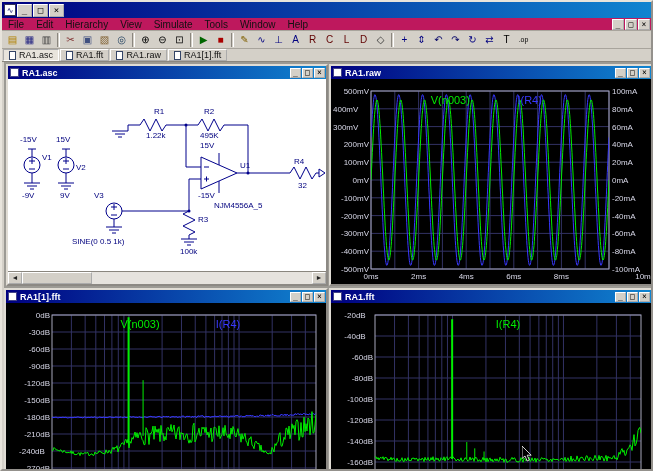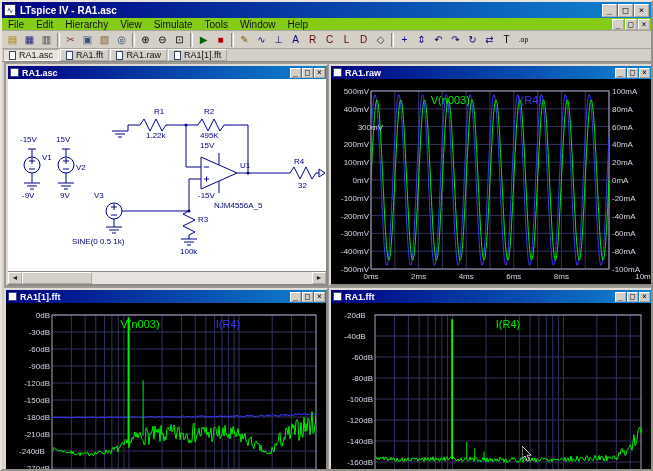--- a/index.html
+++ b/index.html
@@ -3,21 +3,21 @@
 <meta charset="utf-8">
 <style>
 *{box-sizing:border-box;margin:0;padding:0}
 html,body{background:#6b6b6b}
 body{font-family:"Liberation Sans",sans-serif}
 .app{position:relative;width:653px;height:471px;background:#d4d0c8;border:2px outset #e8e4dc;overflow:hidden}
 .titlebar{height:16px;background:linear-gradient(90deg,#000080,#1084d0);display:flex;align-items:center;padding:0 2px;color:#fff}
 .appicon{width:12px;height:12px;background:#fff;border:1px solid #335;display:flex;align-items:center;justify-content:center;font-size:8px;color:#006;flex:0 0 auto}
 .apptitle{font-size:10px;font-weight:bold;flex:1;margin-left:4px;white-space:nowrap;overflow:hidden}
 .winbtn{width:15px;height:13px;background:#d4d0c8;border:1px outset #fff;color:#000;font-size:9px;line-height:11px;text-align:center;margin-left:1px;font-family:"DejaVu Sans Mono",monospace;flex:0 0 auto}
-.menubar{height:13px;display:flex;align-items:center;background:#84cc16;border-bottom:1px solid #a8a49c}
+.menubar{height:13px;display:flex;align-items:center;background:#be185d;border-bottom:1px solid #a8a49c}
 .menuitem{font-size:10px;padding:0 6px;height:13px;line-height:13px;color:#111}
 .menuspacer{flex:1}
 .smallbtn{width:12px;height:11px;background:#d4d0c8;border:1px outset #fff;color:#000;font-size:8px;line-height:9px;text-align:center;margin-right:1px;font-family:"DejaVu Sans Mono",monospace}
 .toolbar{height:18px;display:flex;align-items:center;background:#d4d0c8;border-bottom:1px solid #a8a49c;padding-left:2px;overflow:hidden}
 .tbtn{width:17px;height:16px;font-size:10px;line-height:15px;text-align:center;flex:0 0 auto;color:#333}
 .tsep{width:3px;height:14px;border-left:1px solid #8a867e;border-right:1px solid #fff;margin:0 2px;flex:0 0 auto}
 .tabbar{height:13px;display:flex;align-items:stretch;background:#d4d0c8;padding-left:1px;border-bottom:1px solid #8a867e}
 .tab{display:flex;align-items:center;font-size:9px;padding:0 5px;border:1px outset #fff;background:#d4d0c8;margin-right:1px;white-space:nowrap;color:#111}
 .tab.active{background:#e8e4dc;border-style:inset}
 .tabicon{width:7px;height:9px;background:#fff;border:1px solid #346;margin-right:3px;flex:0 0 auto}
@@ -40,21 +40,20 @@
 svg.plotsvg{position:absolute;left:0;top:0}
 #sch-svg{position:absolute;left:0;top:0}
 #cursor{position:absolute;left:520px;top:444px;z-index:60}
 </style>
 </head>
 <body>
 
 <div class="app">
   <div class="titlebar">
     <span class="appicon">∿</span>
-    <span class="apptitle">LTspice IV - RA1.asc</span>
     <span class="winbtn">_</span>
     <span class="winbtn">□</span>
     <span class="winbtn">×</span>
   </div>
   <div class="menubar" id="menubar">
       <span class="menuitem">File</span>
       <span class="menuitem">Edit</span>
       <span class="menuitem">Hierarchy</span>
       <span class="menuitem">View</span>
       <span class="menuitem">Simulate</span>
@@ -228,22 +227,22 @@
             <rect x="40" y="12" width="238" height="178" fill="none" stroke="#a8a8bc" stroke-width="1"></rect>
             <clipPath id="clip-raw">
               <rect x="40" y="12" width="238" height="178"></rect>
             </clipPath>
             <g clip-path="url(#clip-raw)">
               <polyline points="40.0,58.3 40.3,52.0 40.7,46.1 41.0,40.6 41.3,35.5 41.7,31.0 42.0,27.0 42.3,23.6 42.6,20.7 43.0,18.5 43.3,16.9 43.6,15.9 44.0,15.6 44.3,15.9 44.6,16.9 45.0,18.5 45.3,20.7 45.6,23.6 46.0,27.0 46.3,31.0 46.6,35.5 46.9,40.6 47.3,46.1 47.6,52.0 47.9,58.3 48.3,64.9 48.6,71.8 48.9,78.9 49.3,86.2 49.6,93.6 49.9,101.0 50.2,108.4 50.6,115.8 50.9,123.1 51.2,130.2 51.6,137.1 51.9,143.7 52.2,150.0 52.6,155.9 52.9,161.4 53.2,166.5 53.6,171.0 53.9,175.0 54.2,178.4 54.5,181.3 54.9,183.5 55.2,185.1 55.5,186.1 55.9,186.4 56.2,186.1 56.5,185.1 56.9,183.5 57.2,181.3 57.5,178.4 57.8,175.0 58.2,171.0 58.5,166.5 58.8,161.4 59.2,155.9 59.5,150.0 59.8,143.7 60.2,137.1 60.5,130.2 60.8,123.1 61.2,115.8 61.5,108.4 61.8,101.0 62.1,93.6 62.5,86.2 62.8,78.9 63.1,71.8 63.5,64.9 63.8,58.3 64.1,52.0 64.5,46.1 64.8,40.6 65.1,35.5 65.5,31.0 65.8,27.0 66.1,23.6 66.4,20.7 66.8,18.5 67.1,16.9 67.4,15.9 67.8,15.6 68.1,15.9 68.4,16.9 68.8,18.5 69.1,20.7 69.4,23.6 69.8,27.0 70.1,31.0 70.4,35.5 70.7,40.6 71.1,46.1 71.4,52.0 71.7,58.3 72.1,64.9 72.4,71.8 72.7,78.9 73.1,86.2 73.4,93.6 73.7,101.0 74.0,108.4 74.4,115.8 74.7,123.1 75.0,130.2 75.4,137.1 75.7,143.7 76.0,150.0 76.4,155.9 76.7,161.4 77.0,166.5 77.4,171.0 77.7,175.0 78.0,178.4 78.3,181.3 78.7,183.5 79.0,185.1 79.3,186.1 79.7,186.4 80.0,186.1 80.3,185.1 80.7,183.5 81.0,181.3 81.3,178.4 81.7,175.0 82.0,171.0 82.3,166.5 82.6,161.4 83.0,155.9 83.3,150.0 83.6,143.7 84.0,137.1 84.3,130.2 84.6,123.1 85.0,115.8 85.3,108.4 85.6,101.0 85.9,93.6 86.3,86.2 86.6,78.9 86.9,71.8 87.3,64.9 87.6,58.3 87.9,52.0 88.3,46.1 88.6,40.6 88.9,35.5 89.3,31.0 89.6,27.0 89.9,23.6 90.2,20.7 90.6,18.5 90.9,16.9 91.2,15.9 91.6,15.6 91.9,15.9 92.2,16.9 92.6,18.5 92.9,20.7 93.2,23.6 93.6,27.0 93.9,31.0 94.2,35.5 94.5,40.6 94.9,46.1 95.2,52.0 95.5,58.3 95.9,64.9 96.2,71.8 96.5,78.9 96.9,86.2 97.2,93.6 97.5,101.0 97.8,108.4 98.2,115.8 98.5,123.1 98.8,130.2 99.2,137.1 99.5,143.7 99.8,150.0 100.2,155.9 100.5,161.4 100.8,166.5 101.2,171.0 101.5,175.0 101.8,178.4 102.1,181.3 102.5,183.5 102.8,185.1 103.1,186.1 103.5,186.4 103.8,186.1 104.1,185.1 104.5,183.5 104.8,181.3 105.1,178.4 105.5,175.0 105.8,171.0 106.1,166.5 106.4,161.4 106.8,155.9 107.1,150.0 107.4,143.7 107.8,137.1 108.1,130.2 108.4,123.1 108.8,115.8 109.1,108.4 109.4,101.0 109.7,93.6 110.1,86.2 110.4,78.9 110.7,71.8 111.1,64.9 111.4,58.3 111.7,52.0 112.1,46.1 112.4,40.6 112.7,35.5 113.1,31.0 113.4,27.0 113.7,23.6 114.0,20.7 114.4,18.5 114.7,16.9 115.0,15.9 115.4,15.6 115.7,15.9 116.0,16.9 116.4,18.5 116.7,20.7 117.0,23.6 117.4,27.0 117.7,31.0 118.0,35.5 118.3,40.6 118.7,46.1 119.0,52.0 119.3,58.3 119.7,64.9 120.0,71.8 120.3,78.9 120.7,86.2 121.0,93.6 121.3,101.0 121.6,108.4 122.0,115.8 122.3,123.1 122.6,130.2 123.0,137.1 123.3,143.7 123.6,150.0 124.0,155.9 124.3,161.4 124.6,166.5 125.0,171.0 125.3,175.0 125.6,178.4 125.9,181.3 126.3,183.5 126.6,185.1 126.9,186.1 127.3,186.4 127.6,186.1 127.9,185.1 128.3,183.5 128.6,181.3 128.9,178.4 129.3,175.0 129.6,171.0 129.9,166.5 130.2,161.4 130.6,155.9 130.9,150.0 131.2,143.7 131.6,137.1 131.9,130.2 132.2,123.1 132.6,115.8 132.9,108.4 133.2,101.0 133.5,93.6 133.9,86.2 134.2,78.9 134.5,71.8 134.9,64.9 135.2,58.3 135.5,52.0 135.9,46.1 136.2,40.6 136.5,35.5 136.9,31.0 137.2,27.0 137.5,23.6 137.8,20.7 138.2,18.5 138.5,16.9 138.8,15.9 139.2,15.6 139.5,15.9 139.8,16.9 140.2,18.5 140.5,20.7 140.8,23.6 141.1,27.0 141.5,31.0 141.8,35.5 142.1,40.6 142.5,46.1 142.8,52.0 143.1,58.3 143.5,64.9 143.8,71.8 144.1,78.9 144.5,86.2 144.8,93.6 145.1,101.0 145.4,108.4 145.8,115.8 146.1,123.1 146.4,130.2 146.8,137.1 147.1,143.7 147.4,150.0 147.8,155.9 148.1,161.4 148.4,166.5 148.8,171.0 149.1,175.0 149.4,178.4 149.7,181.3 150.1,183.5 150.4,185.1 150.7,186.1 151.1,186.4 151.4,186.1 151.7,185.1 152.1,183.5 152.4,181.3 152.7,178.4 153.1,175.0 153.4,171.0 153.7,166.5 154.0,161.4 154.4,155.9 154.7,150.0 155.0,143.7 155.4,137.1 155.7,130.2 156.0,123.1 156.4,115.8 156.7,108.4 157.0,101.0 157.3,93.6 157.7,86.2 158.0,78.9 158.3,71.8 158.7,64.9 159.0,58.3 159.3,52.0 159.7,46.1 160.0,40.6 160.3,35.5 160.7,31.0 161.0,27.0 161.3,23.6 161.6,20.7 162.0,18.5 162.3,16.9 162.6,15.9 163.0,15.6 163.3,15.9 163.6,16.9 164.0,18.5 164.3,20.7 164.6,23.6 164.9,27.0 165.3,31.0 165.6,35.5 165.9,40.6 166.3,46.1 166.6,52.0 166.9,58.3 167.3,64.9 167.6,71.8 167.9,78.9 168.3,86.2 168.6,93.6 168.9,101.0 169.2,108.4 169.6,115.8 169.9,123.1 170.2,130.2 170.6,137.1 170.9,143.7 171.2,150.0 171.6,155.9 171.9,161.4 172.2,166.5 172.6,171.0 172.9,175.0 173.2,178.4 173.5,181.3 173.9,183.5 174.2,185.1 174.5,186.1 174.9,186.4 175.2,186.1 175.5,185.1 175.9,183.5 176.2,181.3 176.5,178.4 176.8,175.0 177.2,171.0 177.5,166.5 177.8,161.4 178.2,155.9 178.5,150.0 178.8,143.7 179.2,137.1 179.5,130.2 179.8,123.1 180.2,115.8 180.5,108.4 180.8,101.0 181.1,93.6 181.5,86.2 181.8,78.9 182.1,71.8 182.5,64.9 182.8,58.3 183.1,52.0 183.5,46.1 183.8,40.6 184.1,35.5 184.5,31.0 184.8,27.0 185.1,23.6 185.4,20.7 185.8,18.5 186.1,16.9 186.4,15.9 186.8,15.6 187.1,15.9 187.4,16.9 187.8,18.5 188.1,20.7 188.4,23.6 188.8,27.0 189.1,31.0 189.4,35.5 189.7,40.6 190.1,46.1 190.4,52.0 190.7,58.3 191.1,64.9 191.4,71.8 191.7,78.9 192.1,86.2 192.4,93.6 192.7,101.0 193.0,108.4 193.4,115.8 193.7,123.1 194.0,130.2 194.4,137.1 194.7,143.7 195.0,150.0 195.4,155.9 195.7,161.4 196.0,166.5 196.4,171.0 196.7,175.0 197.0,178.4 197.3,181.3 197.7,183.5 198.0,185.1 198.3,186.1 198.7,186.4 199.0,186.1 199.3,185.1 199.7,183.5 200.0,181.3 200.3,178.4 200.7,175.0 201.0,171.0 201.3,166.5 201.6,161.4 202.0,155.9 202.3,150.0 202.6,143.7 203.0,137.1 203.3,130.2 203.6,123.1 204.0,115.8 204.3,108.4 204.6,101.0 204.9,93.6 205.3,86.2 205.6,78.9 205.9,71.8 206.3,64.9 206.6,58.3 206.9,52.0 207.3,46.1 207.6,40.6 207.9,35.5 208.3,31.0 208.6,27.0 208.9,23.6 209.2,20.7 209.6,18.5 209.9,16.9 210.2,15.9 210.6,15.6 210.9,15.9 211.2,16.9 211.6,18.5 211.9,20.7 212.2,23.6 212.5,27.0 212.9,31.0 213.2,35.5 213.5,40.6 213.9,46.1 214.2,52.0 214.5,58.3 214.9,64.9 215.2,71.8 215.5,78.9 215.9,86.2 216.2,93.6 216.5,101.0 216.8,108.4 217.2,115.8 217.5,123.1 217.8,130.2 218.2,137.1 218.5,143.7 218.8,150.0 219.2,155.9 219.5,161.4 219.8,166.5 220.2,171.0 220.5,175.0 220.8,178.4 221.1,181.3 221.5,183.5 221.8,185.1 222.1,186.1 222.5,186.4 222.8,186.1 223.1,185.1 223.5,183.5 223.8,181.3 224.1,178.4 224.5,175.0 224.8,171.0 225.1,166.5 225.4,161.4 225.8,155.9 226.1,150.0 226.4,143.7 226.8,137.1 227.1,130.2 227.4,123.1 227.8,115.8 228.1,108.4 228.4,101.0 228.7,93.6 229.1,86.2 229.4,78.9 229.7,71.8 230.1,64.9 230.4,58.3 230.7,52.0 231.1,46.1 231.4,40.6 231.7,35.5 232.1,31.0 232.4,27.0 232.7,23.6 233.0,20.7 233.4,18.5 233.7,16.9 234.0,15.9 234.4,15.6 234.7,15.9 235.0,16.9 235.4,18.5 235.7,20.7 236.0,23.6 236.3,27.0 236.7,31.0 237.0,35.5 237.3,40.6 237.7,46.1 238.0,52.0 238.3,58.3 238.7,64.9 239.0,71.8 239.3,78.9 239.7,86.2 240.0,93.6 240.3,101.0 240.6,108.4 241.0,115.8 241.3,123.1 241.6,130.2 242.0,137.1 242.3,143.7 242.6,150.0 243.0,155.9 243.3,161.4 243.6,166.5 244.0,171.0 244.3,175.0 244.6,178.4 244.9,181.3 245.3,183.5 245.6,185.1 245.9,186.1 246.3,186.4 246.6,186.1 246.9,185.1 247.3,183.5 247.6,181.3 247.9,178.4 248.3,175.0 248.6,171.0 248.9,166.5 249.2,161.4 249.6,155.9 249.9,150.0 250.2,143.7 250.6,137.1 250.9,130.2 251.2,123.1 251.6,115.8 251.9,108.4 252.2,101.0 252.5,93.6 252.9,86.2 253.2,78.9 253.5,71.8 253.9,64.9 254.2,58.3 254.5,52.0 254.9,46.1 255.2,40.6 255.5,35.5 255.9,31.0 256.2,27.0 256.5,23.6 256.8,20.7 257.2,18.5 257.5,16.9 257.8,15.9 258.2,15.6 258.5,15.9 258.8,16.9 259.2,18.5 259.5,20.7 259.8,23.6 260.1,27.0 260.5,31.0 260.8,35.5 261.1,40.6 261.5,46.1 261.8,52.0 262.1,58.3 262.5,64.9 262.8,71.8 263.1,78.9 263.5,86.2 263.8,93.6 264.1,101.0 264.4,108.4 264.8,115.8 265.1,123.1 265.4,130.2 265.8,137.1 266.1,143.7 266.4,150.0 266.8,155.9 267.1,161.4 267.4,166.5 267.8,171.0 268.1,175.0 268.4,178.4 268.7,181.3 269.1,183.5 269.4,185.1 269.7,186.1 270.1,186.4 270.4,186.1 270.7,185.1 271.1,183.5 271.4,181.3 271.7,178.4 272.0,175.0 272.4,171.0 272.7,166.5 273.0,161.4 273.4,155.9 273.7,150.0 274.0,143.7 274.4,137.1 274.7,130.2 275.0,123.1 275.4,115.8 275.7,108.4 276.0,101.0 276.3,93.6 276.7,86.2 277.0,78.9 277.3,71.8 277.7,64.9 278.0,58.3" fill="none" stroke="#3838ff" stroke-width="1"></polyline>
               <polyline points="40.0,101.0 40.3,94.0 40.7,87.1 41.0,80.3 41.3,73.6 41.7,67.1 42.0,61.0 42.3,55.1 42.6,49.5 43.0,44.4 43.3,39.6 43.6,35.4 44.0,31.6 44.3,28.4 44.6,25.7 45.0,23.6 45.3,22.1 45.6,21.2 46.0,20.9 46.3,21.2 46.6,22.1 46.9,23.6 47.3,25.7 47.6,28.4 47.9,31.6 48.3,35.4 48.6,39.6 48.9,44.4 49.3,49.5 49.6,55.1 49.9,60.9 50.2,67.1 50.6,73.6 50.9,80.3 51.2,87.1 51.6,94.0 51.9,101.0 52.2,108.0 52.6,114.9 52.9,121.7 53.2,128.4 53.6,134.9 53.9,141.0 54.2,146.9 54.5,152.5 54.9,157.6 55.2,162.4 55.5,166.6 55.9,170.4 56.2,173.6 56.5,176.3 56.9,178.4 57.2,179.9 57.5,180.8 57.8,181.1 58.2,180.8 58.5,179.9 58.8,178.4 59.2,176.3 59.5,173.6 59.8,170.4 60.2,166.6 60.5,162.4 60.8,157.6 61.2,152.5 61.5,146.9 61.8,141.1 62.1,134.9 62.5,128.4 62.8,121.7 63.1,114.9 63.5,108.0 63.8,101.0 64.1,94.0 64.5,87.1 64.8,80.3 65.1,73.6 65.5,67.1 65.8,60.9 66.1,55.1 66.4,49.5 66.8,44.4 67.1,39.6 67.4,35.4 67.8,31.6 68.1,28.4 68.4,25.7 68.8,23.6 69.1,22.1 69.4,21.2 69.8,20.9 70.1,21.2 70.4,22.1 70.7,23.6 71.1,25.7 71.4,28.4 71.7,31.6 72.1,35.4 72.4,39.6 72.7,44.4 73.1,49.5 73.4,55.1 73.7,61.0 74.0,67.1 74.4,73.6 74.7,80.3 75.0,87.1 75.4,94.0 75.7,101.0 76.0,108.0 76.4,114.9 76.7,121.7 77.0,128.4 77.4,134.9 77.7,141.0 78.0,146.9 78.3,152.5 78.7,157.6 79.0,162.4 79.3,166.6 79.7,170.4 80.0,173.6 80.3,176.3 80.7,178.4 81.0,179.9 81.3,180.8 81.7,181.1 82.0,180.8 82.3,179.9 82.6,178.4 83.0,176.3 83.3,173.6 83.6,170.4 84.0,166.6 84.3,162.4 84.6,157.6 85.0,152.5 85.3,146.9 85.6,141.1 85.9,134.9 86.3,128.4 86.6,121.7 86.9,114.9 87.3,108.0 87.6,101.0 87.9,94.0 88.3,87.1 88.6,80.3 88.9,73.6 89.3,67.1 89.6,60.9 89.9,55.1 90.2,49.5 90.6,44.4 90.9,39.6 91.2,35.4 91.6,31.6 91.9,28.4 92.2,25.7 92.6,23.6 92.9,22.1 93.2,21.2 93.6,20.9 93.9,21.2 94.2,22.1 94.5,23.6 94.9,25.7 95.2,28.4 95.5,31.6 95.9,35.4 96.2,39.6 96.5,44.4 96.9,49.5 97.2,55.1 97.5,60.9 97.8,67.1 98.2,73.6 98.5,80.3 98.8,87.1 99.2,94.0 99.5,101.0 99.8,108.0 100.2,114.9 100.5,121.7 100.8,128.4 101.2,134.9 101.5,141.1 101.8,146.9 102.1,152.5 102.5,157.6 102.8,162.4 103.1,166.6 103.5,170.4 103.8,173.6 104.1,176.3 104.5,178.4 104.8,179.9 105.1,180.8 105.5,181.1 105.8,180.8 106.1,179.9 106.4,178.4 106.8,176.3 107.1,173.6 107.4,170.4 107.8,166.6 108.1,162.4 108.4,157.6 108.8,152.5 109.1,146.9 109.4,141.1 109.7,134.9 110.1,128.4 110.4,121.7 110.7,114.9 111.1,108.0 111.4,101.0 111.7,94.0 112.1,87.1 112.4,80.3 112.7,73.6 113.1,67.1 113.4,61.0 113.7,55.1 114.0,49.5 114.4,44.4 114.7,39.6 115.0,35.4 115.4,31.6 115.7,28.4 116.0,25.7 116.4,23.6 116.7,22.1 117.0,21.2 117.4,20.9 117.7,21.2 118.0,22.1 118.3,23.6 118.7,25.7 119.0,28.4 119.3,31.6 119.7,35.4 120.0,39.6 120.3,44.4 120.7,49.5 121.0,55.1 121.3,60.9 121.6,67.1 122.0,73.6 122.3,80.3 122.6,87.1 123.0,94.0 123.3,101.0 123.6,108.0 124.0,114.9 124.3,121.7 124.6,128.4 125.0,134.9 125.3,141.0 125.6,146.9 125.9,152.5 126.3,157.6 126.6,162.4 126.9,166.6 127.3,170.4 127.6,173.6 127.9,176.3 128.3,178.4 128.6,179.9 128.9,180.8 129.3,181.1 129.6,180.8 129.9,179.9 130.2,178.4 130.6,176.3 130.9,173.6 131.2,170.4 131.6,166.6 131.9,162.4 132.2,157.6 132.6,152.5 132.9,146.9 133.2,141.1 133.5,134.9 133.9,128.4 134.2,121.7 134.5,114.9 134.9,108.0 135.2,101.0 135.5,94.0 135.9,87.1 136.2,80.3 136.5,73.6 136.9,67.1 137.2,61.0 137.5,55.1 137.8,49.5 138.2,44.4 138.5,39.6 138.8,35.4 139.2,31.6 139.5,28.4 139.8,25.7 140.2,23.6 140.5,22.1 140.8,21.2 141.1,20.9 141.5,21.2 141.8,22.1 142.1,23.6 142.5,25.7 142.8,28.4 143.1,31.6 143.5,35.4 143.8,39.6 144.1,44.4 144.5,49.5 144.8,55.1 145.1,60.9 145.4,67.1 145.8,73.6 146.1,80.3 146.4,87.1 146.8,94.0 147.1,101.0 147.4,108.0 147.8,114.9 148.1,121.7 148.4,128.4 148.8,134.9 149.1,141.0 149.4,146.9 149.7,152.5 150.1,157.6 150.4,162.4 150.7,166.6 151.1,170.4 151.4,173.6 151.7,176.3 152.1,178.4 152.4,179.9 152.7,180.8 153.1,181.1 153.4,180.8 153.7,179.9 154.0,178.4 154.4,176.3 154.7,173.6 155.0,170.4 155.4,166.6 155.7,162.4 156.0,157.6 156.4,152.5 156.7,146.9 157.0,141.1 157.3,134.9 157.7,128.4 158.0,121.7 158.3,114.9 158.7,108.0 159.0,101.0 159.3,94.0 159.7,87.1 160.0,80.3 160.3,73.6 160.7,67.1 161.0,61.0 161.3,55.1 161.6,49.5 162.0,44.4 162.3,39.6 162.6,35.4 163.0,31.6 163.3,28.4 163.6,25.7 164.0,23.6 164.3,22.1 164.6,21.2 164.9,20.9 165.3,21.2 165.6,22.1 165.9,23.6 166.3,25.7 166.6,28.4 166.9,31.6 167.3,35.4 167.6,39.6 167.9,44.4 168.3,49.5 168.6,55.1 168.9,60.9 169.2,67.1 169.6,73.6 169.9,80.3 170.2,87.1 170.6,94.0 170.9,101.0 171.2,108.0 171.6,114.9 171.9,121.7 172.2,128.4 172.6,134.9 172.9,141.0 173.2,146.9 173.5,152.5 173.9,157.6 174.2,162.4 174.5,166.6 174.9,170.4 175.2,173.6 175.5,176.3 175.9,178.4 176.2,179.9 176.5,180.8 176.8,181.1 177.2,180.8 177.5,179.9 177.8,178.4 178.2,176.3 178.5,173.6 178.8,170.4 179.2,166.6 179.5,162.4 179.8,157.6 180.2,152.5 180.5,146.9 180.8,141.1 181.1,134.9 181.5,128.4 181.8,121.7 182.1,114.9 182.5,108.0 182.8,101.0 183.1,94.0 183.5,87.1 183.8,80.3 184.1,73.6 184.5,67.1 184.8,61.0 185.1,55.1 185.4,49.5 185.8,44.4 186.1,39.6 186.4,35.4 186.8,31.6 187.1,28.4 187.4,25.7 187.8,23.6 188.1,22.1 188.4,21.2 188.8,20.9 189.1,21.2 189.4,22.1 189.7,23.6 190.1,25.7 190.4,28.4 190.7,31.6 191.1,35.4 191.4,39.6 191.7,44.4 192.1,49.5 192.4,55.1 192.7,60.9 193.0,67.1 193.4,73.6 193.7,80.3 194.0,87.1 194.4,94.0 194.7,101.0 195.0,108.0 195.4,114.9 195.7,121.7 196.0,128.4 196.4,134.9 196.7,141.0 197.0,146.9 197.3,152.5 197.7,157.6 198.0,162.4 198.3,166.6 198.7,170.4 199.0,173.6 199.3,176.3 199.7,178.4 200.0,179.9 200.3,180.8 200.7,181.1 201.0,180.8 201.3,179.9 201.6,178.4 202.0,176.3 202.3,173.6 202.6,170.4 203.0,166.6 203.3,162.4 203.6,157.6 204.0,152.5 204.3,146.9 204.6,141.1 204.9,134.9 205.3,128.4 205.6,121.7 205.9,114.9 206.3,108.0 206.6,101.0 206.9,94.0 207.3,87.1 207.6,80.3 207.9,73.6 208.3,67.1 208.6,60.9 208.9,55.1 209.2,49.5 209.6,44.4 209.9,39.6 210.2,35.4 210.6,31.6 210.9,28.4 211.2,25.7 211.6,23.6 211.9,22.1 212.2,21.2 212.5,20.9 212.9,21.2 213.2,22.1 213.5,23.6 213.9,25.7 214.2,28.4 214.5,31.6 214.9,35.4 215.2,39.6 215.5,44.4 215.9,49.5 216.2,55.1 216.5,60.9 216.8,67.1 217.2,73.6 217.5,80.3 217.8,87.1 218.2,94.0 218.5,101.0 218.8,108.0 219.2,114.9 219.5,121.7 219.8,128.4 220.2,134.9 220.5,141.0 220.8,146.9 221.1,152.5 221.5,157.6 221.8,162.4 222.1,166.6 222.5,170.4 222.8,173.6 223.1,176.3 223.5,178.4 223.8,179.9 224.1,180.8 224.5,181.1 224.8,180.8 225.1,179.9 225.4,178.4 225.8,176.3 226.1,173.6 226.4,170.4 226.8,166.6 227.1,162.4 227.4,157.6 227.8,152.5 228.1,146.9 228.4,141.1 228.7,134.9 229.1,128.4 229.4,121.7 229.7,114.9 230.1,108.0 230.4,101.0 230.7,94.0 231.1,87.1 231.4,80.3 231.7,73.6 232.1,67.1 232.4,60.9 232.7,55.1 233.0,49.5 233.4,44.4 233.7,39.6 234.0,35.4 234.4,31.6 234.7,28.4 235.0,25.7 235.4,23.6 235.7,22.1 236.0,21.2 236.3,20.9 236.7,21.2 237.0,22.1 237.3,23.6 237.7,25.7 238.0,28.4 238.3,31.6 238.7,35.4 239.0,39.6 239.3,44.4 239.7,49.5 240.0,55.1 240.3,60.9 240.6,67.1 241.0,73.6 241.3,80.3 241.6,87.1 242.0,94.0 242.3,101.0 242.6,108.0 243.0,114.9 243.3,121.7 243.6,128.4 244.0,134.9 244.3,141.0 244.6,146.9 244.9,152.5 245.3,157.6 245.6,162.4 245.9,166.6 246.3,170.4 246.6,173.6 246.9,176.3 247.3,178.4 247.6,179.9 247.9,180.8 248.3,181.1 248.6,180.8 248.9,179.9 249.2,178.4 249.6,176.3 249.9,173.6 250.2,170.4 250.6,166.6 250.9,162.4 251.2,157.6 251.6,152.5 251.9,146.9 252.2,141.0 252.5,134.9 252.9,128.4 253.2,121.7 253.5,114.9 253.9,108.0 254.2,101.0 254.5,94.0 254.9,87.1 255.2,80.3 255.5,73.6 255.9,67.1 256.2,60.9 256.5,55.1 256.8,49.5 257.2,44.4 257.5,39.6 257.8,35.4 258.2,31.6 258.5,28.4 258.8,25.7 259.2,23.6 259.5,22.1 259.8,21.2 260.1,20.9 260.5,21.2 260.8,22.1 261.1,23.6 261.5,25.7 261.8,28.4 262.1,31.6 262.5,35.4 262.8,39.6 263.1,44.4 263.5,49.5 263.8,55.1 264.1,60.9 264.4,67.1 264.8,73.6 265.1,80.3 265.4,87.1 265.8,94.0 266.1,101.0 266.4,108.0 266.8,114.9 267.1,121.7 267.4,128.4 267.8,134.9 268.1,141.0 268.4,146.9 268.7,152.5 269.1,157.6 269.4,162.4 269.7,166.6 270.1,170.4 270.4,173.6 270.7,176.3 271.1,178.4 271.4,179.9 271.7,180.8 272.0,181.1 272.4,180.8 272.7,179.9 273.0,178.4 273.4,176.3 273.7,173.6 274.0,170.4 274.4,166.6 274.7,162.4 275.0,157.6 275.4,152.5 275.7,146.9 276.0,141.0 276.3,134.9 276.7,128.4 277.0,121.7 277.3,114.9 277.7,108.0 278.0,101.0" fill="none" stroke="#00ee00" stroke-width="1"></polyline>
             </g>
           </svg>
           <span class="tick" style="left: 2px; width: 36px; text-align: right; top: 8px;">500mV</span>
-          <span class="tick" style="left: 2px; width: 36px; text-align: right; top: 25.8px;">400mV</span>
-          <span class="tick" style="left: 16px; width: 36px; text-align: right; top: 43.6px;">300mV</span>
+          <span class="tick" style="left: 2px; width: 36px; text-align: left; top: 25.8px;">400mV</span>
+          <span class="tick" style="left: 2px; width: 36px; text-align: left; top: 43.6px;">300mV</span>
           <span class="tick" style="left: 2px; width: 36px; text-align: right; top: 61.4px;">200mV</span>
           <span class="tick" style="left: 2px; width: 36px; text-align: right; top: 79.2px;">100mV</span>
           <span class="tick" style="left: 2px; width: 36px; text-align: right; top: 97px;">0mV</span>
           <span class="tick" style="left: 2px; width: 36px; text-align: right; top: 114.8px;">-100mV</span>
           <span class="tick" style="left: 2px; width: 36px; text-align: right; top: 132.6px;">-200mV</span>
           <span class="tick" style="left: 2px; width: 36px; text-align: right; top: 150.4px;">-300mV</span>
           <span class="tick" style="left: 2px; width: 36px; text-align: right; top: 168.2px;">-400mV</span>
           <span class="tick" style="left: 2px; width: 36px; text-align: right; top: 186px;">-500mV</span>
           <span class="tick" style="left: 281px; top: 8px;">100mA</span>
           <span class="tick" style="left: 281px; top: 25.8px;">80mA</span>

